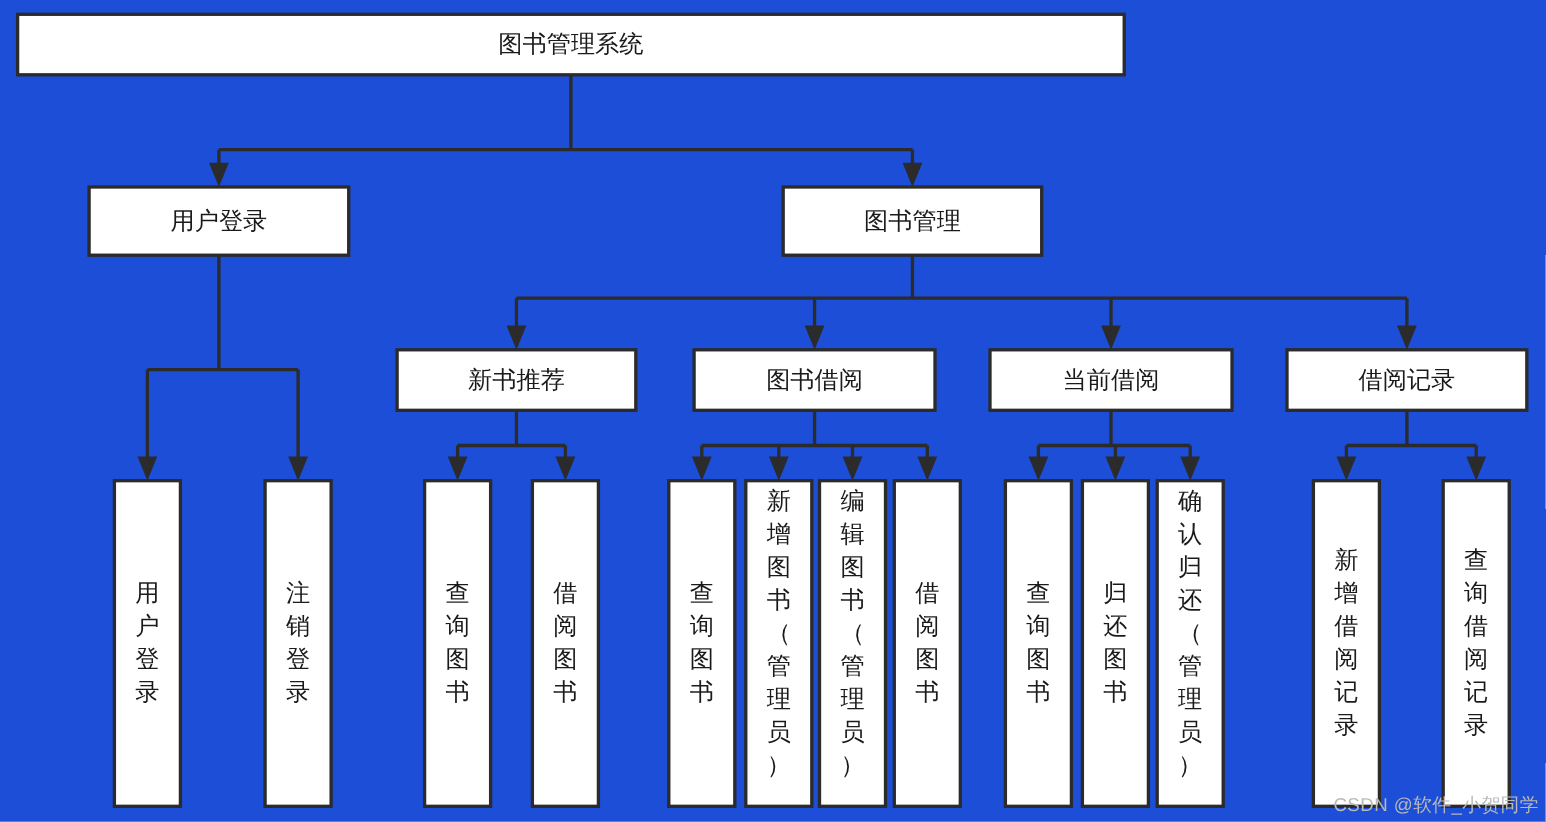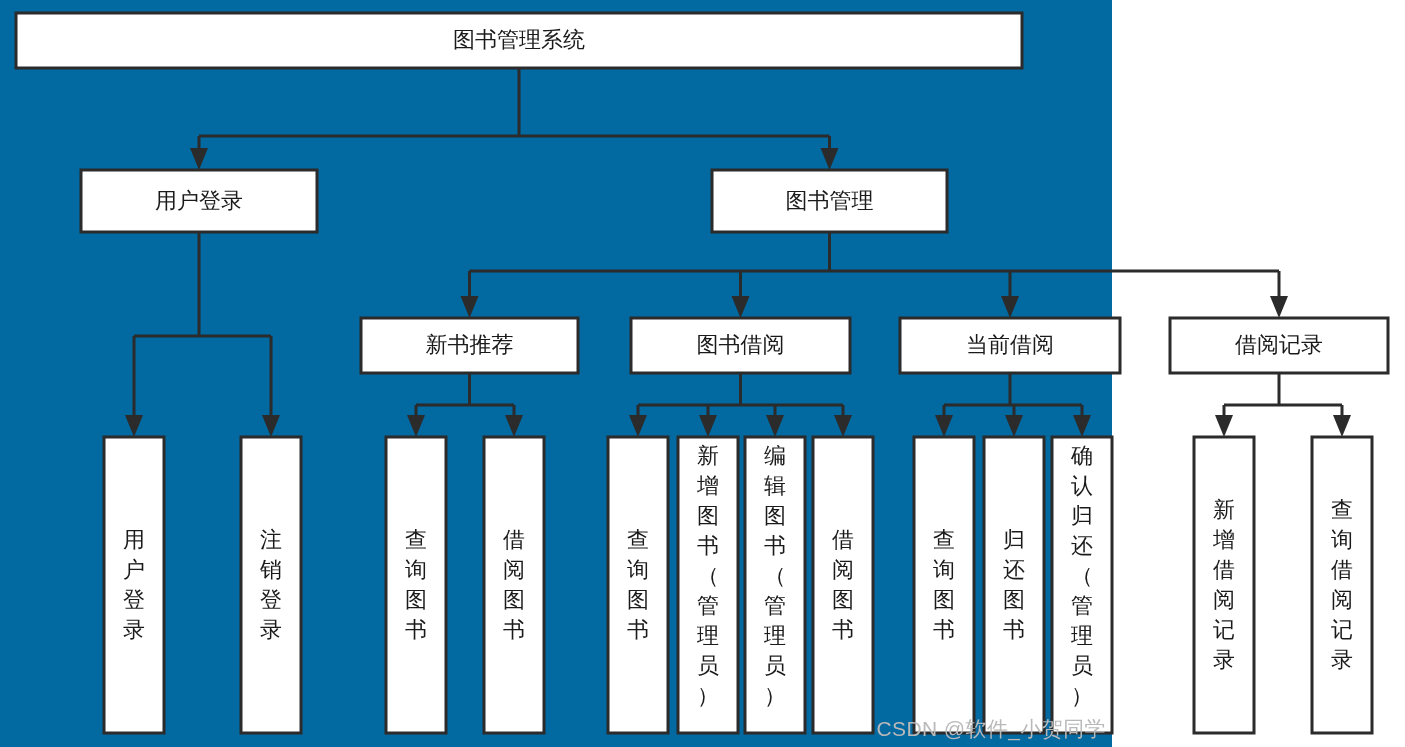--- a/index.html
+++ b/index.html
@@ -1,27 +1,27 @@
 <!DOCTYPE html>
 <html><head>
 <meta charset="utf-8">
 <style>
   html,body{margin:0;padding:0;background:#ffffff;}
   body{width:1405px;height:747px;font-family:"Liberation Sans","DejaVu Sans",sans-serif;overflow:hidden;}
-  #stage{position:relative;width:1112px;height:747px;background:#0369a1;}
+  #stage{position:relative;width:1405px;height:747px;background:#1d4ed8;}
   svg{position:absolute;left:0;top:0;}
   .boxrect{fill:#ffffff;stroke:#2b2b2b;stroke-width:3;}
   .leafrect{fill:#ffffff;stroke:#2b2b2b;stroke-width:3;}
   .edge{stroke:#2b2b2b;stroke-width:3;fill:none;stroke-linecap:butt;}
   .arrowhead{fill:#2b2b2b;stroke:none;}
   .htext{font-family:"Liberation Sans","DejaVu Sans",sans-serif;font-size:22px;fill:#1a1a1a;
          text-anchor:middle;dominant-baseline:middle;}
   .vtext{font-family:"Liberation Sans","DejaVu Sans",sans-serif;font-size:22px;fill:#1a1a1a;
          text-anchor:middle;}
-  .watermark{position:absolute;right:6px;bottom:4px;font-size:21px;color:#b9b9b9;
+  .watermark{position:absolute;right:6px;bottom:4px;font-size:17px;color:#b9b9b9;
              letter-spacing:.4px;white-space:nowrap;font-family:"Liberation Sans","DejaVu Sans",sans-serif;}
 </style>
 </head>
 <body>
 
 <div id="stage">
   <svg id="tree" width="1405" height="747">
       <g>
         <line x1="519" y1="68" x2="519" y2="136" class="edge"></line>
         <line x1="199" y1="136" x2="829.5" y2="136" class="edge"></line>

